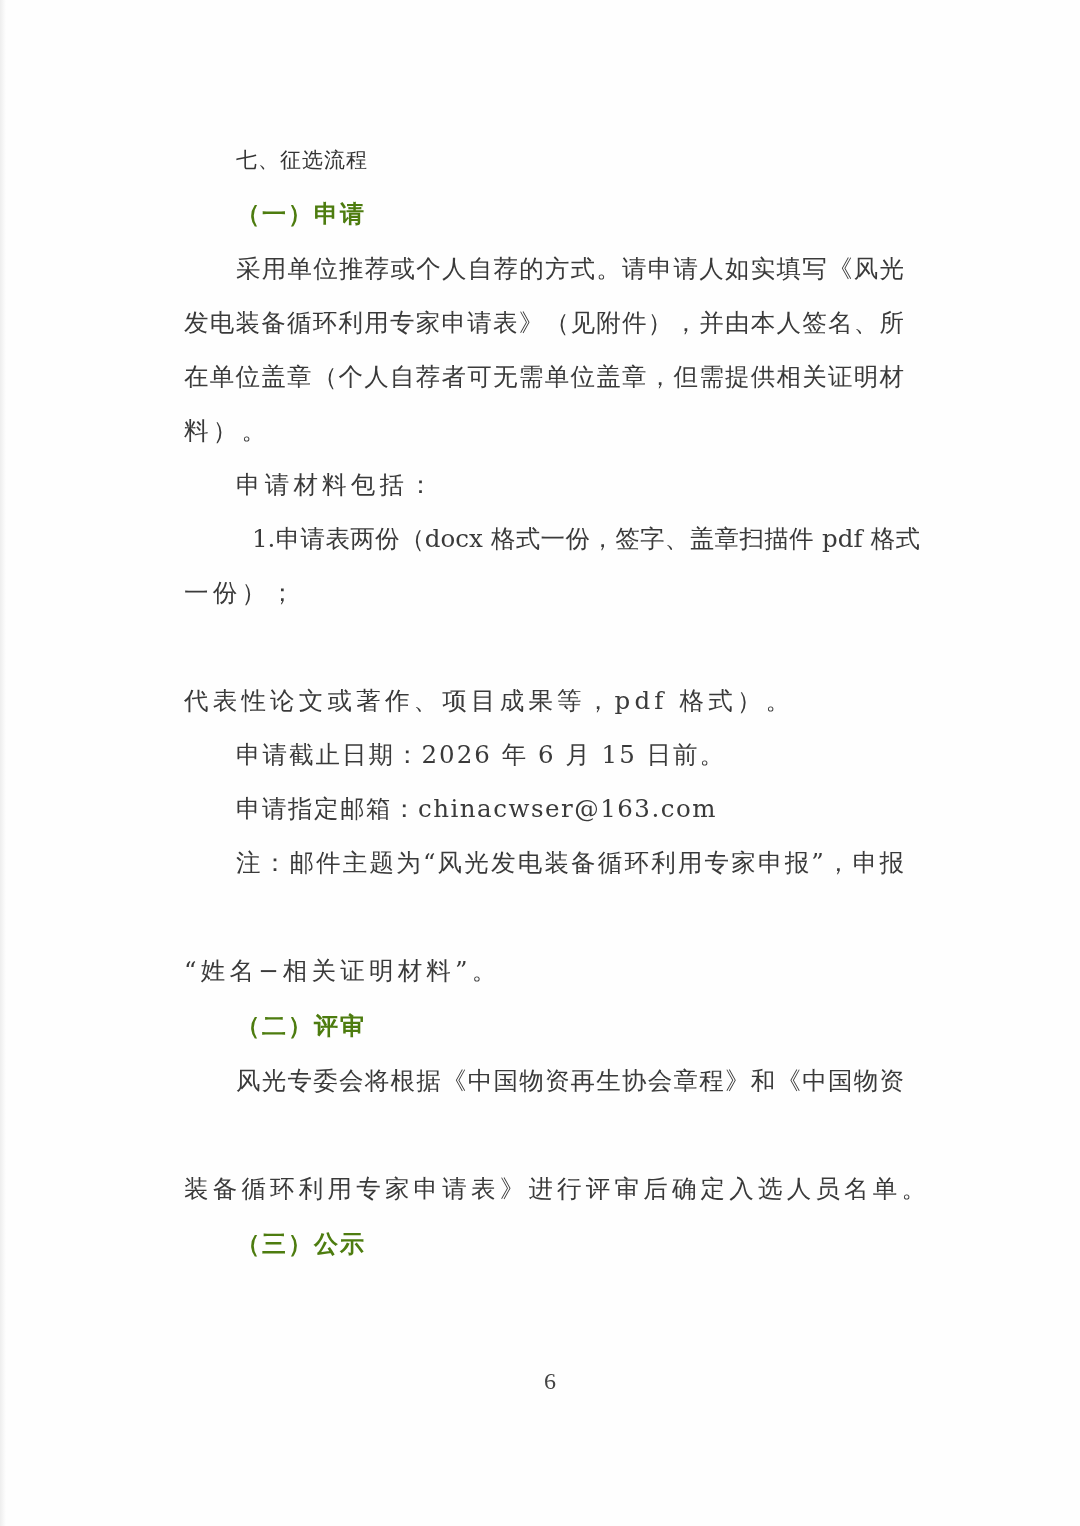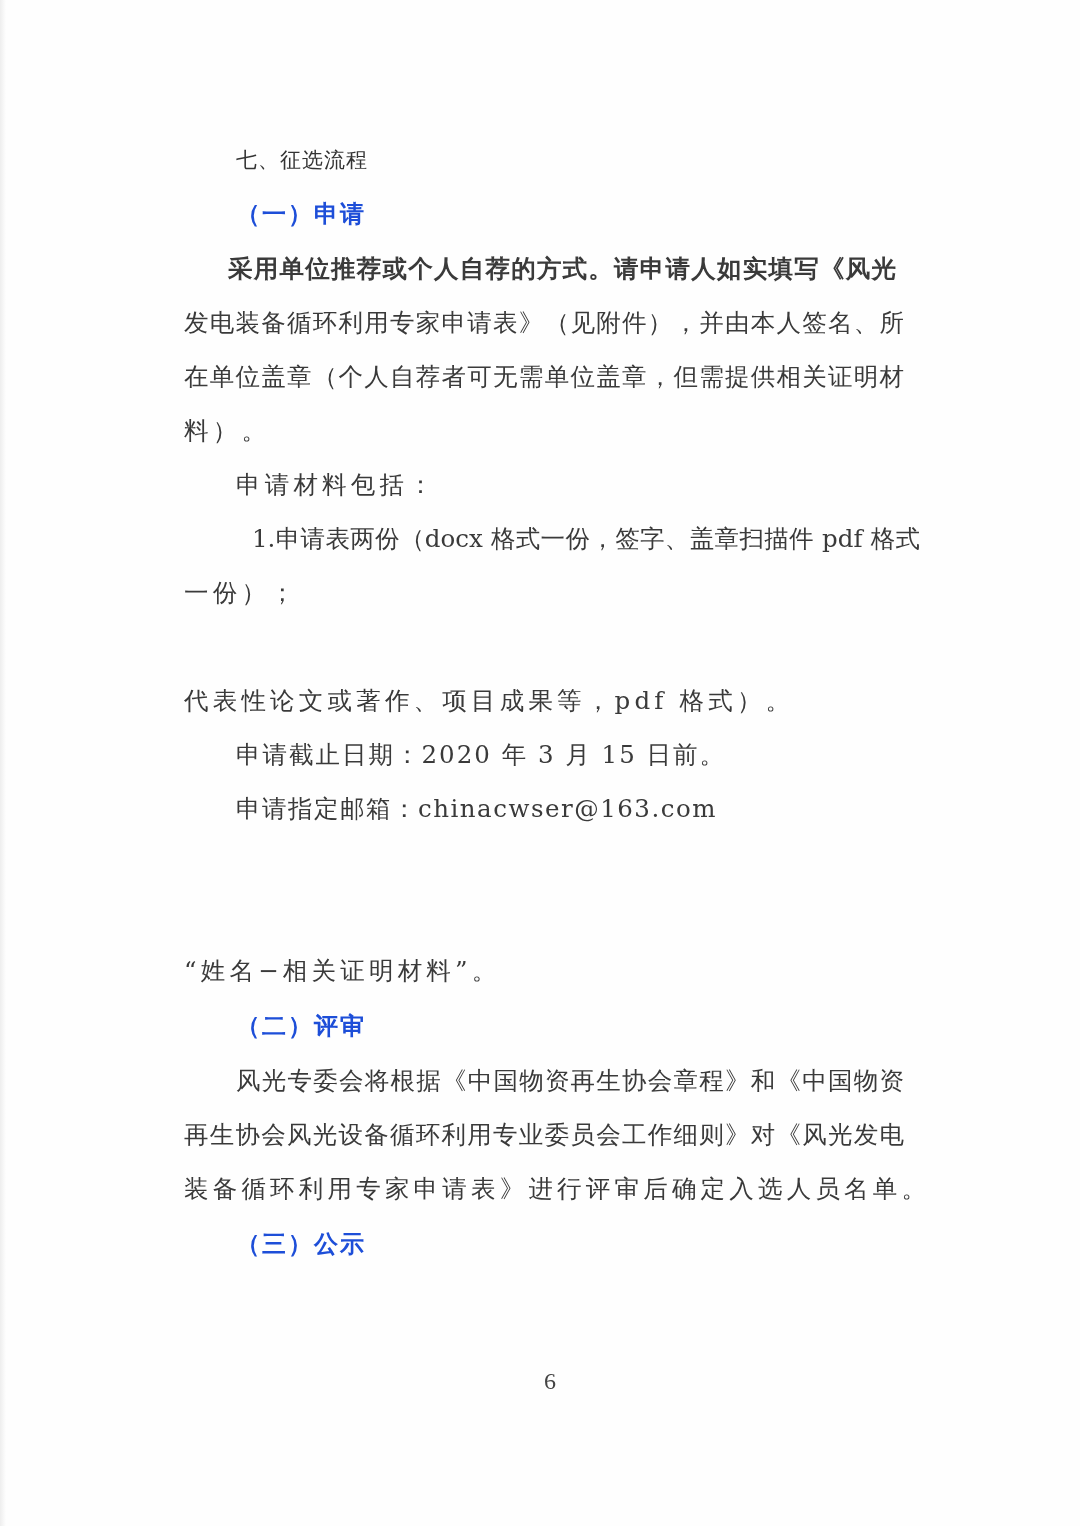--- a/index.html
+++ b/index.html
@@ -33,21 +33,21 @@
       font-family: "DejaVu Sans", "Liberation Sans", sans-serif;
       font-size: 21px;
       letter-spacing: 1px;
       color: #333;
     }
     .heading-sub {
       font-family: "DejaVu Sans", "Liberation Sans", sans-serif;
       font-weight: bold;
       font-size: 24px;
       letter-spacing: 2px;
-      color: #1d4ed8;
+      color: #4d7c0f;
     }
     .justify {
       width: 722px;
       text-align: justify;
       text-align-last: justify;
       letter-spacing: 0;
     }
     .page-number {
       position: absolute;
       left: 530px;
@@ -68,40 +68,40 @@
 </head>
 <body>
 
 <div class="page">
   <div class="edge-shadow"></div>
 
   <div class="line heading-main" style="left:236px; top:144px;">七、征选流程</div>
 
   <div class="line heading-sub" style="left:236px; top:198px;">（一）申请</div>
 
-  <div class="line justify" style="left:228px; top:253px; width:668px;font-weight:bold;">采用单位推荐或个人自荐的方式。请申请人如实填写《风光</div>
+  <div class="line justify" style="left:236px; top:253px; width:668px;">采用单位推荐或个人自荐的方式。请申请人如实填写《风光</div>
   <div class="line justify" style="left:184px; top:361px; width:720px;">在单位盖章（个人自荐者可无需单位盖章，但需提供相关证明材</div>
   <div class="line justify" style="left:184px; top:307px; width:720px;">发电装备循环利用专家申请表》（见附件），并由本人签名、所</div>
   <div class="line" style="left:184px; top:415px;">料）。</div>
 
   <div class="line" style="left:236px; top:469px;">申请材料包括：</div>
 
   <div class="line justify" style="left:252px; top:523px; width:668px;">1.申请表两份（docx 格式一份，签字、盖章扫描件 pdf 格式</div>
   <div class="line" style="left:184px; top:577px;">一份）；</div>
 
   <div class="line" style="left:184px; top:685px;">代表性论文或著作、项目成果等，pdf 格式）。</div>
 
-  <div class="line" style="left:236px; top:739px; letter-spacing:2px;">申请截止日期：2020 年 3 月 15 日前。</div>
+  <div class="line" style="left:236px; top:739px; letter-spacing:2px;">申请截止日期：2026 年 6 月 15 日前。</div>
 
   <div class="line" style="left:236px; top:793px; letter-spacing:1.5px;">申请指定邮箱：chinacwser@163.com</div>
 
+  <div class="line justify" style="left:236px; top:847px; width:668px;">注：邮件主题为“风光发电装备循环利用专家申报”，申报</div>
   <div class="line" style="left:184px; top:955px;">“姓名−相关证明材料”。</div>
 
   <div class="line heading-sub" style="left:236px; top:1010px;">（二）评审</div>
 
   <div class="line justify" style="left:236px; top:1065px; width:668px;">风光专委会将根据《中国物资再生协会章程》和《中国物资</div>
-  <div class="line justify" style="left:184px; top:1119px; width:720px;">再生协会风光设备循环利用专业委员会工作细则》对《风光发电</div>
   <div class="line" style="left:184px; top:1173px;">装备循环利用专家申请表》进行评审后确定入选人员名单。</div>
 
   <div class="line heading-sub" style="left:236px; top:1228px;">（三）公示</div>
 
   <div class="page-number">6</div>
 </div>
 
 </body></html>

